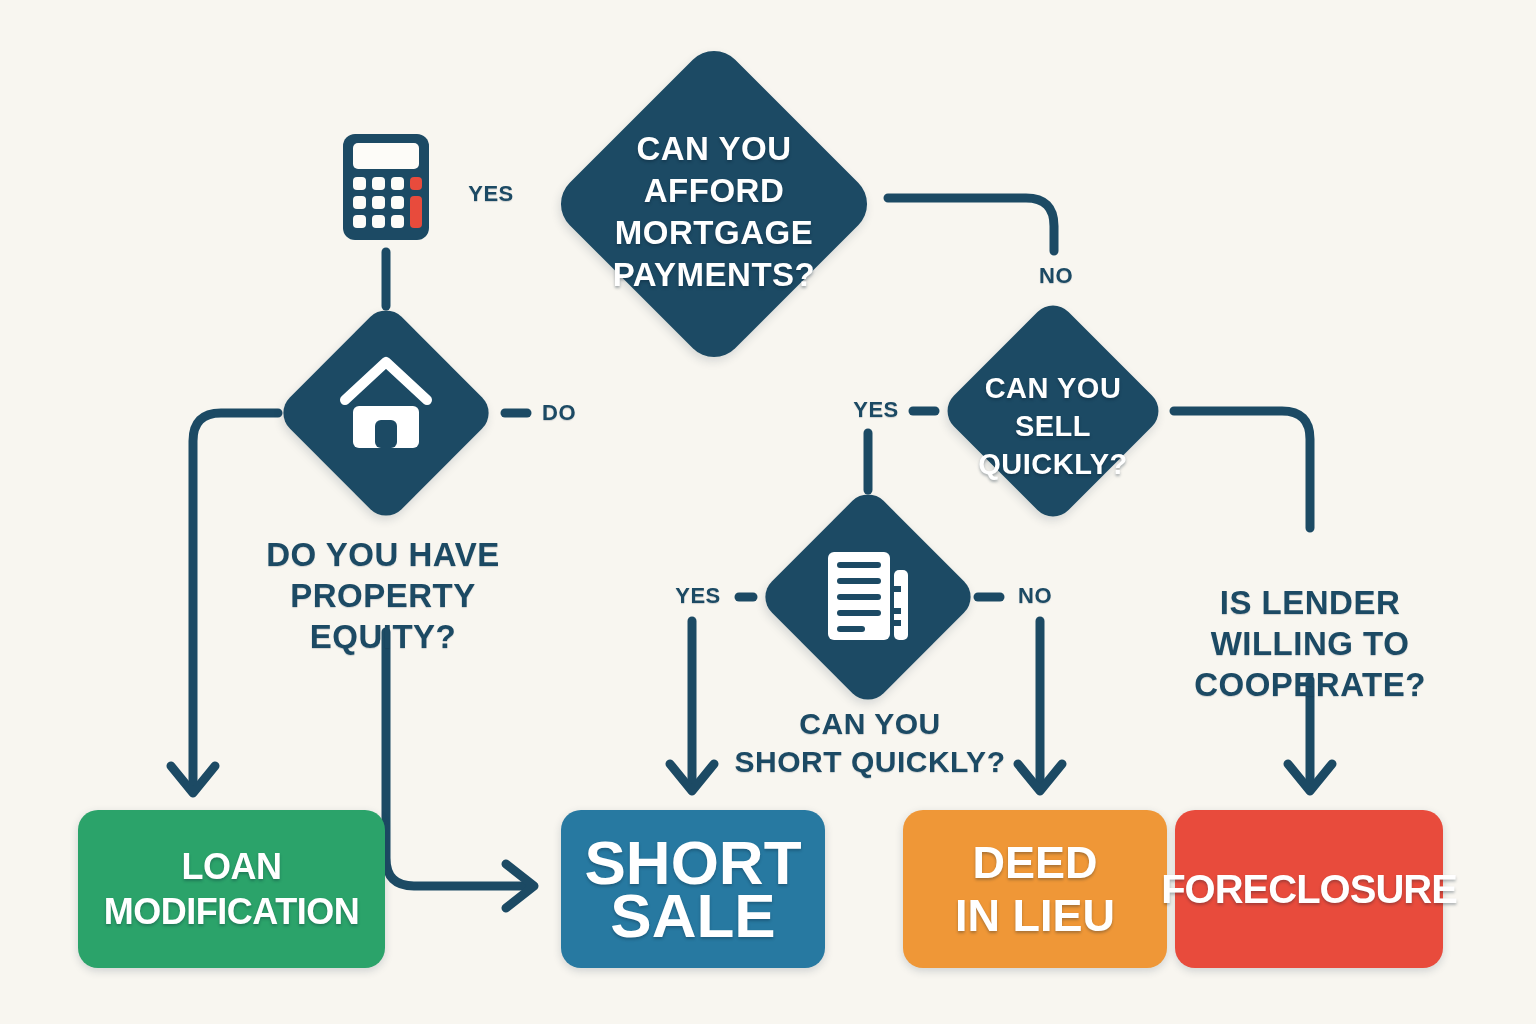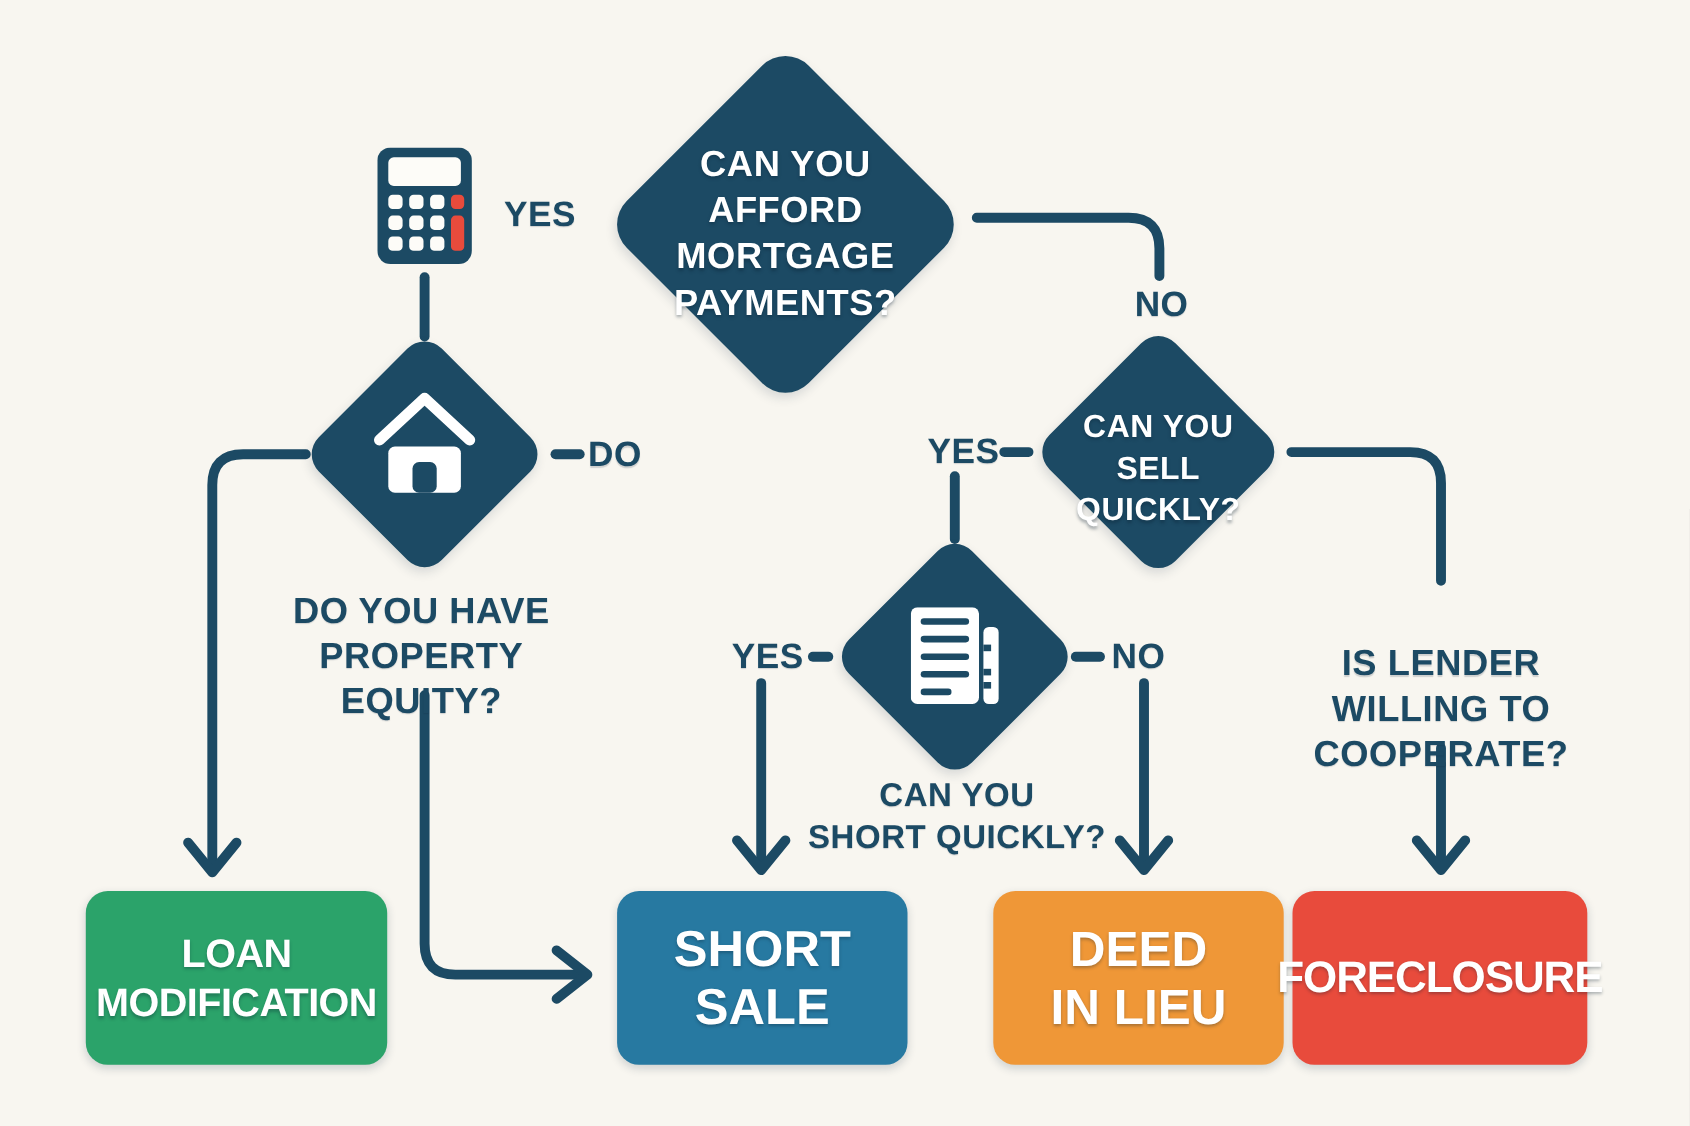--- a/index.html
+++ b/index.html
@@ -31,37 +31,37 @@
   #connectors path{stroke:var(--navy);stroke-width:9;fill:none;stroke-linecap:round;stroke-linejoin:round;}
   
   .txt{position:absolute;text-align:center;font-weight:700;color:var(--navy);
        letter-spacing:.5px;text-shadow:0 1px 1px rgba(20,40,60,.18);}
   .txt.on-dark{color:#fff;text-shadow:0 2px 3px rgba(10,30,45,.35);}
   .t-afford{left:584px;top:128px;width:260px;font-size:33px;line-height:42px;}
   .t-sell-right{left:953px;top:369px;width:200px;font-size:29px;line-height:38px;}
   .t-equity{left:223px;top:534px;width:320px;font-size:33px;line-height:41px;}
   .t-sell-mid{left:720px;top:705px;width:300px;font-size:30px;line-height:38px;}
   .t-lender{left:1180px;top:542px;width:260px;font-size:33px;line-height:41px;margin-top:40px;}
-  .branch-label{width:80px;font-size:32px;line-height:32px;}
+  .branch-label{width:80px;font-size:22px;line-height:32px;}
   .b-yes-top{left:451px;top:178px;}
   .b-do{left:519px;top:397px;}
   .b-no-top{left:1016px;top:260px;}
   .b-yes-right{left:836px;top:394px;}
   .b-yes-mid{left:658px;top:580px;}
   .b-no-mid{left:995px;top:580px;}
   
   .outcome{
     position:absolute;top:810px;height:158px;border-radius:20px;
     display:flex;flex-direction:column;align-items:center;justify-content:center;
     color:#fff;font-weight:700;text-align:center;
     text-shadow:0 2px 3px rgba(10,30,45,.3);
     box-shadow:0 3px 8px rgba(25,50,70,.18);
   }
-  .o-green{left:78px;width:274px;background:var(--green);font-size:36px;line-height:45px;letter-spacing:-0.5px;}
-  .o-blue{left:561px;width:264px;background:var(--blue);font-size:46px;line-height:53px;}
+  .o-green{left:78px;width:307px;background:var(--green);font-size:36px;line-height:45px;letter-spacing:-0.5px;}
+  .o-blue{left:561px;width:264px;background:var(--blue);font-size:62px;line-height:53px;}
   .o-orange{left:903px;width:264px;background:var(--orange);font-size:45px;line-height:53px;}
   .o-red{left:1175px;width:268px;background:var(--red);font-size:40px;line-height:46px;letter-spacing:-1px;}
   
   .icon{position:absolute;}
   .i-calc{left:343px;top:134px;}
   .i-house{left:339px;top:356px;}
   .i-doc{left:828px;top:552px;}
 </style>
 </head>
 <body>

